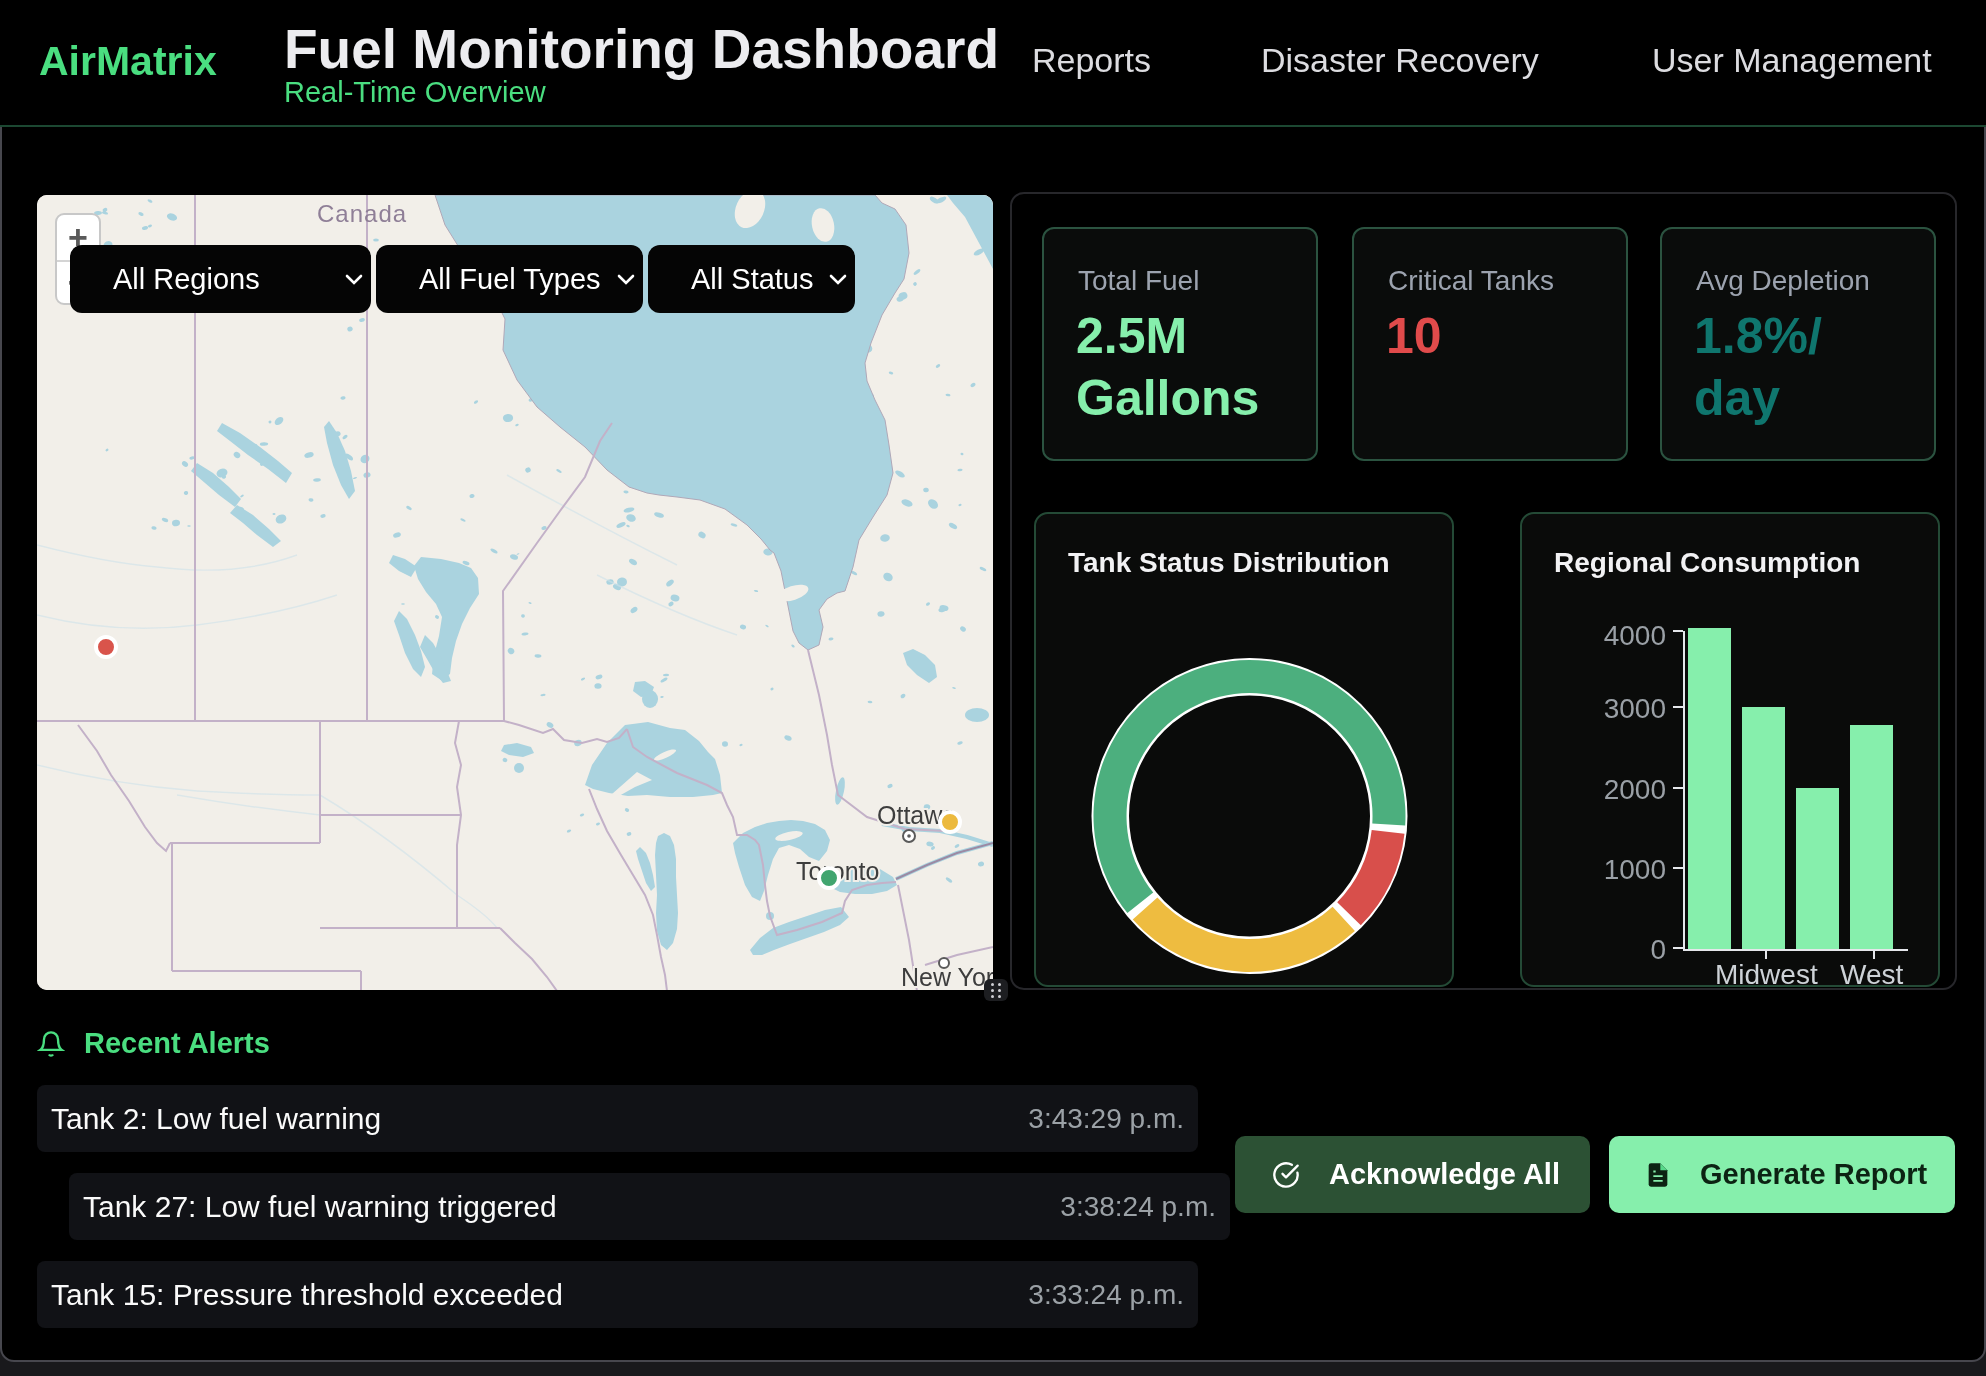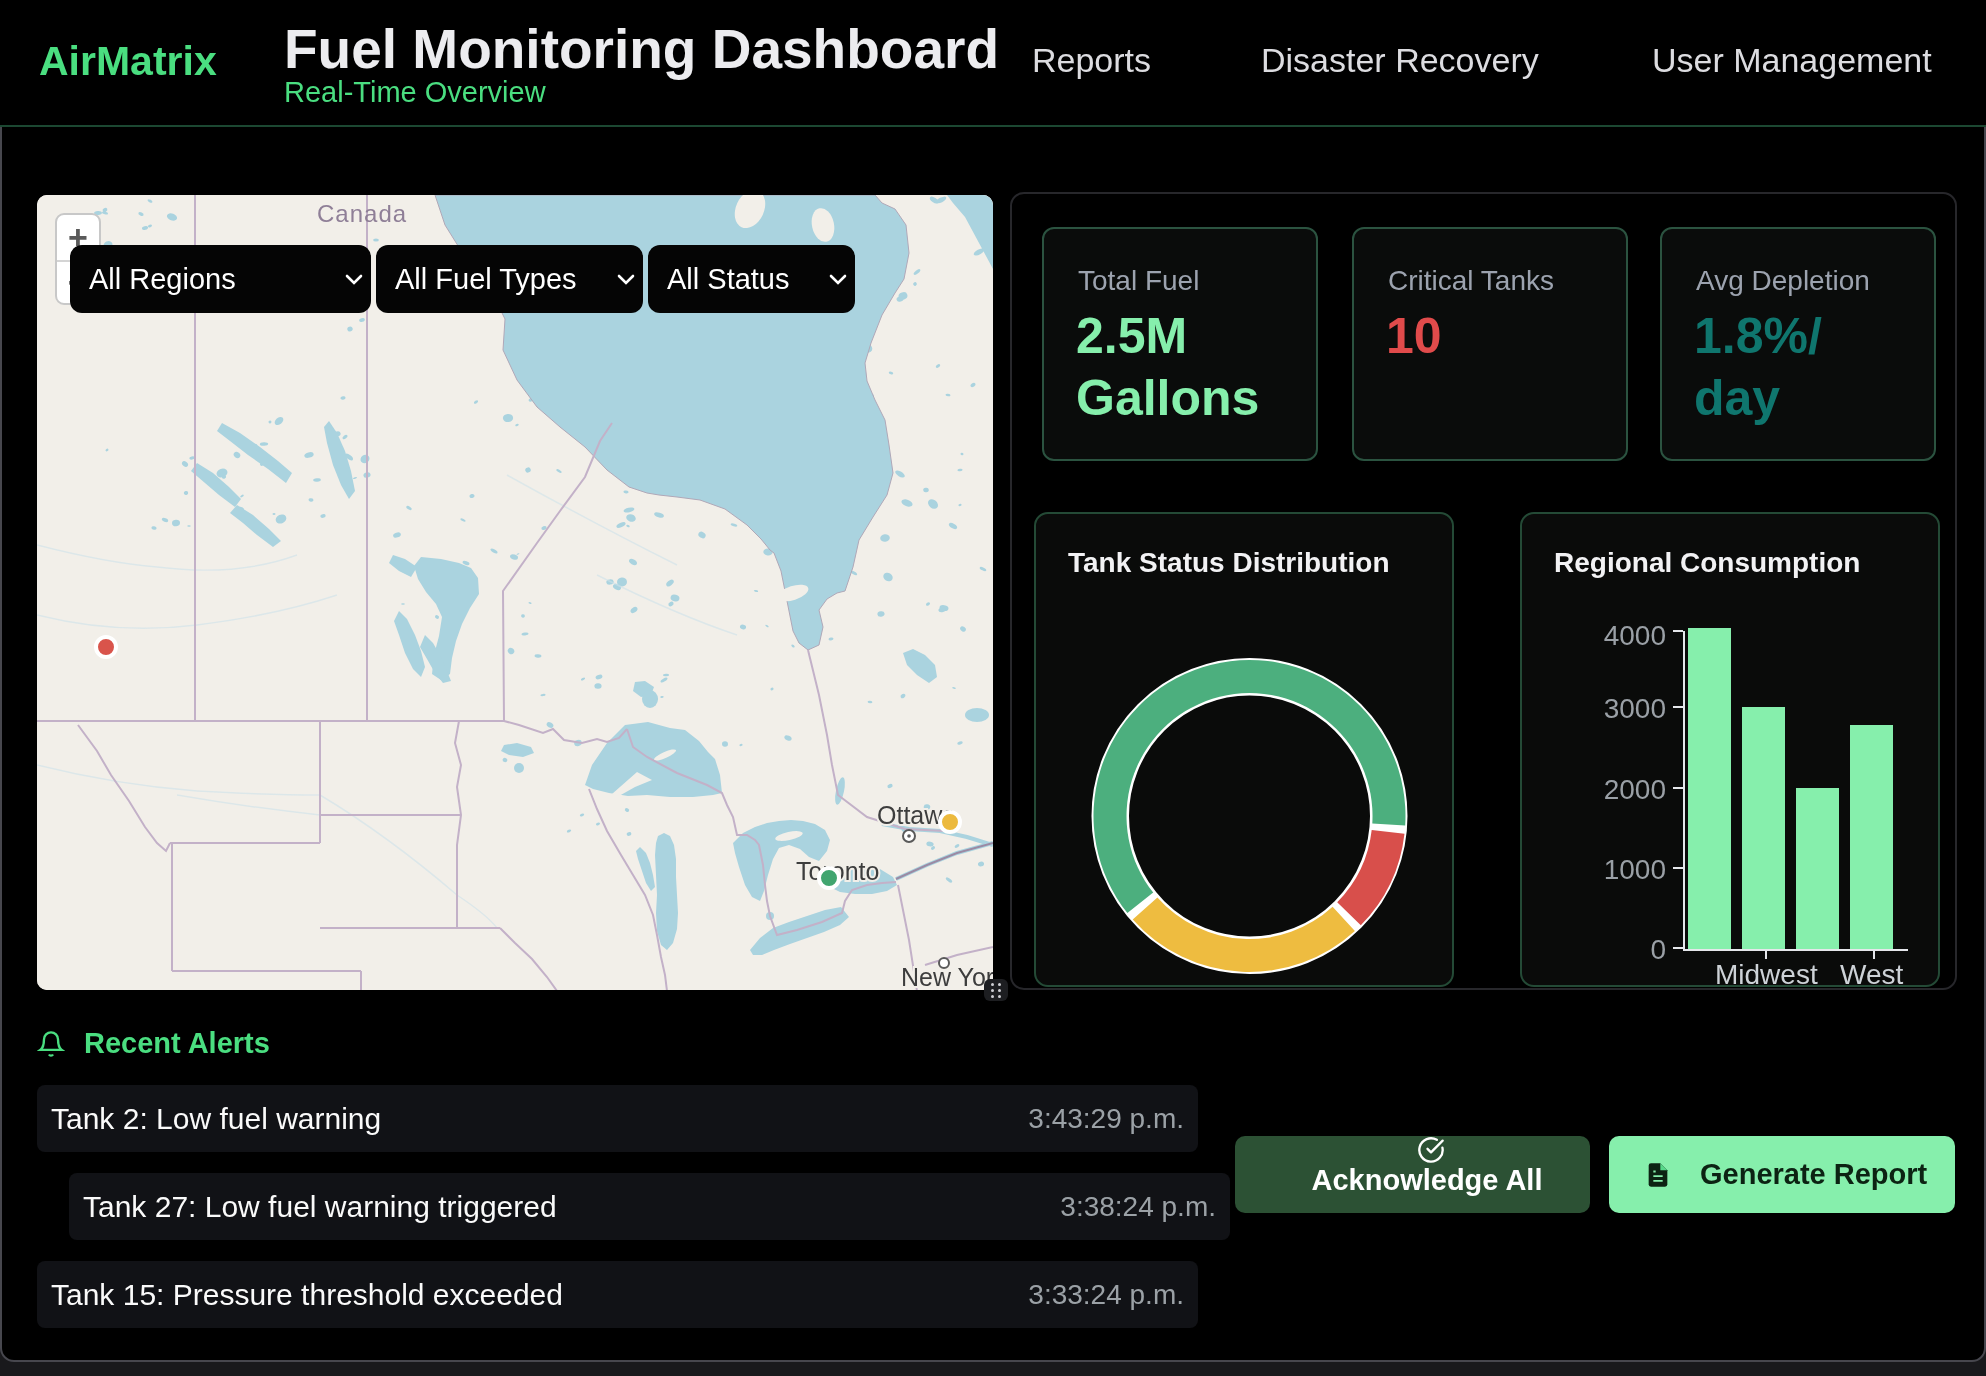--- a/index.html
+++ b/index.html
@@ -12,21 +12,21 @@
 #htitle { position:absolute; left:284px; top:17px; font-size:55px; font-weight:bold; color:#ececef; }
 #hsub { position:absolute; left:284px; top:76px; font-size:29px; color:#4ade80; }
 .nav { position:absolute; top:41px; font-size:34px; color:#dcdce0; }
 
 #map { position:absolute; left:37px; top:195px; width:956px; height:795px; border-radius:10px; overflow:hidden; background:#f2efe9; }
 .marker { position:absolute; border-radius:50%; width:24px; height:24px; border:4px solid #fff; }
 #zoomctl { position:absolute; left:18px; top:18px; width:46px; height:92px; background:#fff; border:2px solid #c8c8c8; border-radius:9px; }
 #zoomctl .zline { position:absolute; left:0px; right:0px; top:45px; height:2px; background:#d4d4d4; }
 .zglyph { position:absolute; width:100%; text-align:center; color:#5a5a5a; font-size:34px; font-weight:bold; }
 .dd { position:absolute; top:50px; height:68px; background:#050505; border-radius:12px; color:#fff; font-size:29px; display:flex; align-items:center; }
-.dd span { padding-left:19px; }
+.dd span { padding-left:43px; }
 .dd svg { position:absolute; top:29px; }
 
 #rp { position:absolute; left:1010px; top:192px; width:947px; height:798px; border:2px solid #27272b; border-radius:14px; background:#000; }
 .scard { position:absolute; top:33px; height:234px; width:276px; background:#0a0c0b; border:2px solid #2b5340; border-radius:12px;margin-left:11px; }
 .slabel { position:absolute; left:34px; top:36px; font-size:28px; color:#9ca3af; }
 .sval { position:absolute; left:32px; top:76px; font-size:50px; font-weight:bold; line-height:62px; }
 .ccard { position:absolute; top:318px; height:475px; background:#0a0b0a; border:2px solid #244a36; border-radius:14px; }
 .ctitle { position:absolute; left:32px; top:33px; font-size:28px; font-weight:bold; color:#f2f2f4; }
 
 .bar { position:absolute; background:#86efac; }
@@ -34,21 +34,21 @@
 .xlab { position:absolute; font-size:28px; color:#cdd2d7; }
 
 #grip { position:absolute; left:984px; top:979px; width:24px; height:22px; background:#1d1e21; border-radius:6px; }
 #grip i { position:absolute; width:3px; height:3px; border-radius:50%; background:#cfcfd4; }
 
 #atitle { position:absolute; left:84px; top:1027px; font-size:29px; font-weight:bold; color:#4ade80;text-align:center; }
 .arow { position:absolute; left:37px; width:1161px; height:67px; background:#111216; border-radius:8px; }
 .atext { position:absolute; left:14px; top:17px; font-size:30px; color:#fafafa; }
 .atime { position:absolute; right:14px; top:18px; font-size:28px; color:#9ba1a6; }
 .btn { position:absolute; top:1136px; height:77px; border-radius:10px; font-weight:bold; font-size:29px; display:flex; align-items:center; }
-#btnack { left:1235px; width:355px; background:#2c5134; color:#fff;flex-direction:column; }
+#btnack { left:1235px; width:355px; background:#2c5134; color:#fff; }
 #btngen { left:1609px; width:346px; background:#86efac; color:#0c2313; }
 </style>
 </head>
 <body>
 <div id="win"></div>
 <div id="app">
   <div id="hdr">
     <div id="logo">AirMatrix</div>
     <div id="htitle">Fuel Monitoring Dashboard</div>
     <div id="hsub">Real-Time Overview</div>

